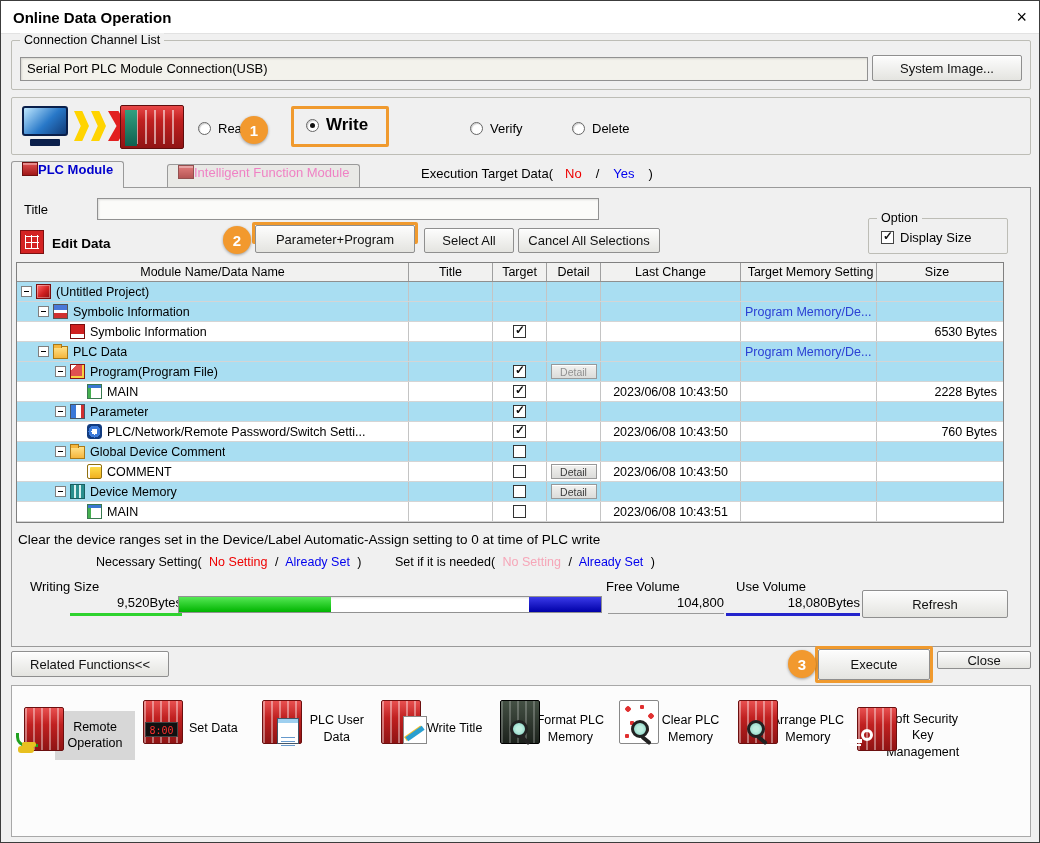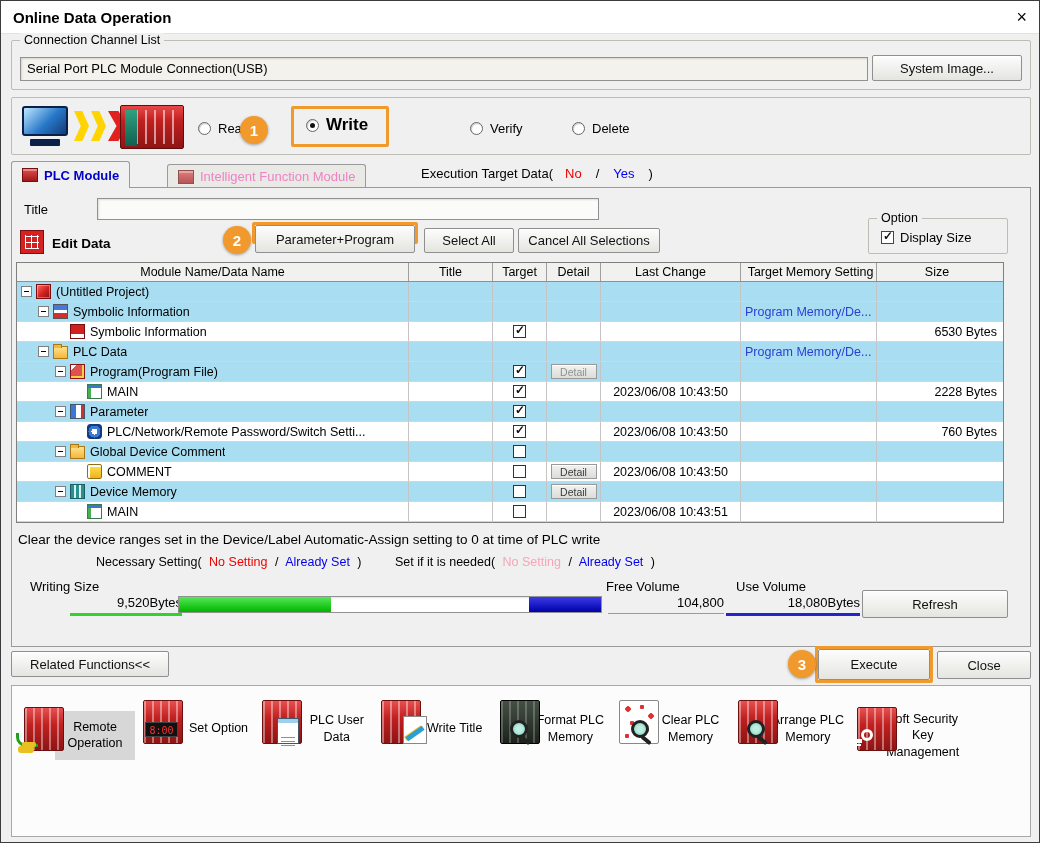--- a/index.html
+++ b/index.html
@@ -45,21 +45,21 @@
   .write-hl { left:279px; top:8px; width:98px; height:41px; }
   .write-row { position:absolute; left:12px; top:6px; }
   .write-label { font-size:17px; font-weight:bold; }
 
   .badge { position:absolute; width:28px; height:28px; border-radius:50%; background:#f2992e; color:#fff; font-weight:bold; font-size:15px; display:flex; align-items:center; justify-content:center; z-index:30; box-shadow:0 1px 3px rgba(0,0,0,.35); }
   .badge1 { left:239px; top:115px; }
   .badge2 { left:222px; top:225px; }
   .badge3 { left:787px; top:649px; }
 
   
-  .tab { position:absolute; display:flex; align-items:center; gap:6px; padding:0 10px; border:1px solid #9a9a9a; border-bottom:none; border-radius:3px 3px 0 0; z-index:3; }
+  .tab { position:absolute; display:flex; align-items:flex-start; padding:0 10px; border:1px solid #9a9a9a; border-bottom:none; border-radius:3px 3px 0 0; z-index:3; }
   .tab.active { left:10px; top:160px; height:27px; background:#f0f0f0; font-weight:bold; color:#0000cc; }
   .tab.inactive { left:166px; top:163px; height:24px; background:#e9e9e6; color:#ef82c4; z-index:1; }
   .tabicon { width:16px; height:14px; background:linear-gradient(180deg,#e05050,#a01818); border:1px solid #701010; box-shadow:inset 0 2px 0 rgba(255,255,255,.35); flex:none; }
   .tabicon.pink { opacity:.7; }
   .exec-target { position:absolute; left:420px; top:165px; font-size:13px; white-space:nowrap; }
   .exec-target .red { color:#ee0000; margin:0 14px 0 12px; }
   .exec-target .blue { color:#0000ee; margin:0 14px; }
   .red { color:#ee0000; }
   .blue { color:#0000ee; }
   .pink { color:#f6a6b8; }
@@ -131,21 +131,21 @@
   .free-label { position:absolute; left:594px; top:391px; }
   .free-value { position:absolute; left:596px; top:407px; width:116px; text-align:right; padding-bottom:3px; border-bottom:1px solid #9a9a9a; }
   .use-label { position:absolute; left:724px; top:391px; }
   .use-value { position:absolute; left:714px; top:407px; width:134px; text-align:right; padding-bottom:3px; border-bottom:3px solid #2424cc; }
   .refresh-btn { left:850px; top:402px; width:146px; height:28px; }
 
   
   .related-btn { left:10px; top:650px; width:158px; height:26px; }
   .exec-hl { left:814px; top:645px; width:118px; height:37px; z-index:5; }
   .exec-btn { left:0; top:0; width:112px; height:31px; }
-  .close-btn { left:936px; top:650px; width:94px; height:28px; }
+  .close-btn { left:936px; top:650px; width:94px; height:18px; }
 
   
   .fn-row { position:absolute; left:10px; top:684px; width:1020px; height:152px; background:#fcfcfc; border:1px solid #a8a8a8; display:flex; align-items:flex-start; padding:12px 2px 0 4px; }
   .fn-item { width:119px; display:flex; flex-direction:row; align-items:center; }
   .fn-icon { width:54px; height:48px; position:relative; }
   .fn-icon::before { content:""; position:absolute; left:8px; top:2px; width:38px; height:42px; background:repeating-linear-gradient(90deg, rgba(255,255,255,.4) 0 2px, transparent 2px 8px),linear-gradient(180deg,#e85050 0%,#c02020 40%,#8f1414 100%); border:1px solid #6b0f0f; border-radius:2px; }
   .fn-label { margin-top:13px; font-size:12.5px; text-align:center; line-height:1.3; max-width:104px; }
   .fn-label.selected { background:#d7d7d7; padding:8px 3px; }
   .g1,.g2 { position:absolute; }
   .ic-remote .g1 { left:0; bottom:6px; width:22px; height:14px; border:3px solid #20a020; border-right:none; border-top:none; border-radius:0 0 0 10px; }
@@ -486,21 +486,21 @@
           <div class="g1"></div>
           <div class="g2"></div>
         </div>
       <div class="fn-label selected">Remote Operation</div>
     </div>
 
     <div class="fn-item">
       <div class="fn-icon ic-clock">
           <div class="clockface">8:00</div>
         </div>
-      <div class="fn-label">Set Option</div>
+      <div class="fn-label">Set Data</div>
     </div>
 
     <div class="fn-item">
       <div class="fn-icon ic-userdata">
           <div class="g1"></div>
           <div class="g2"></div>
         </div>
       <div class="fn-label">PLC User Data</div>
     </div>
 

